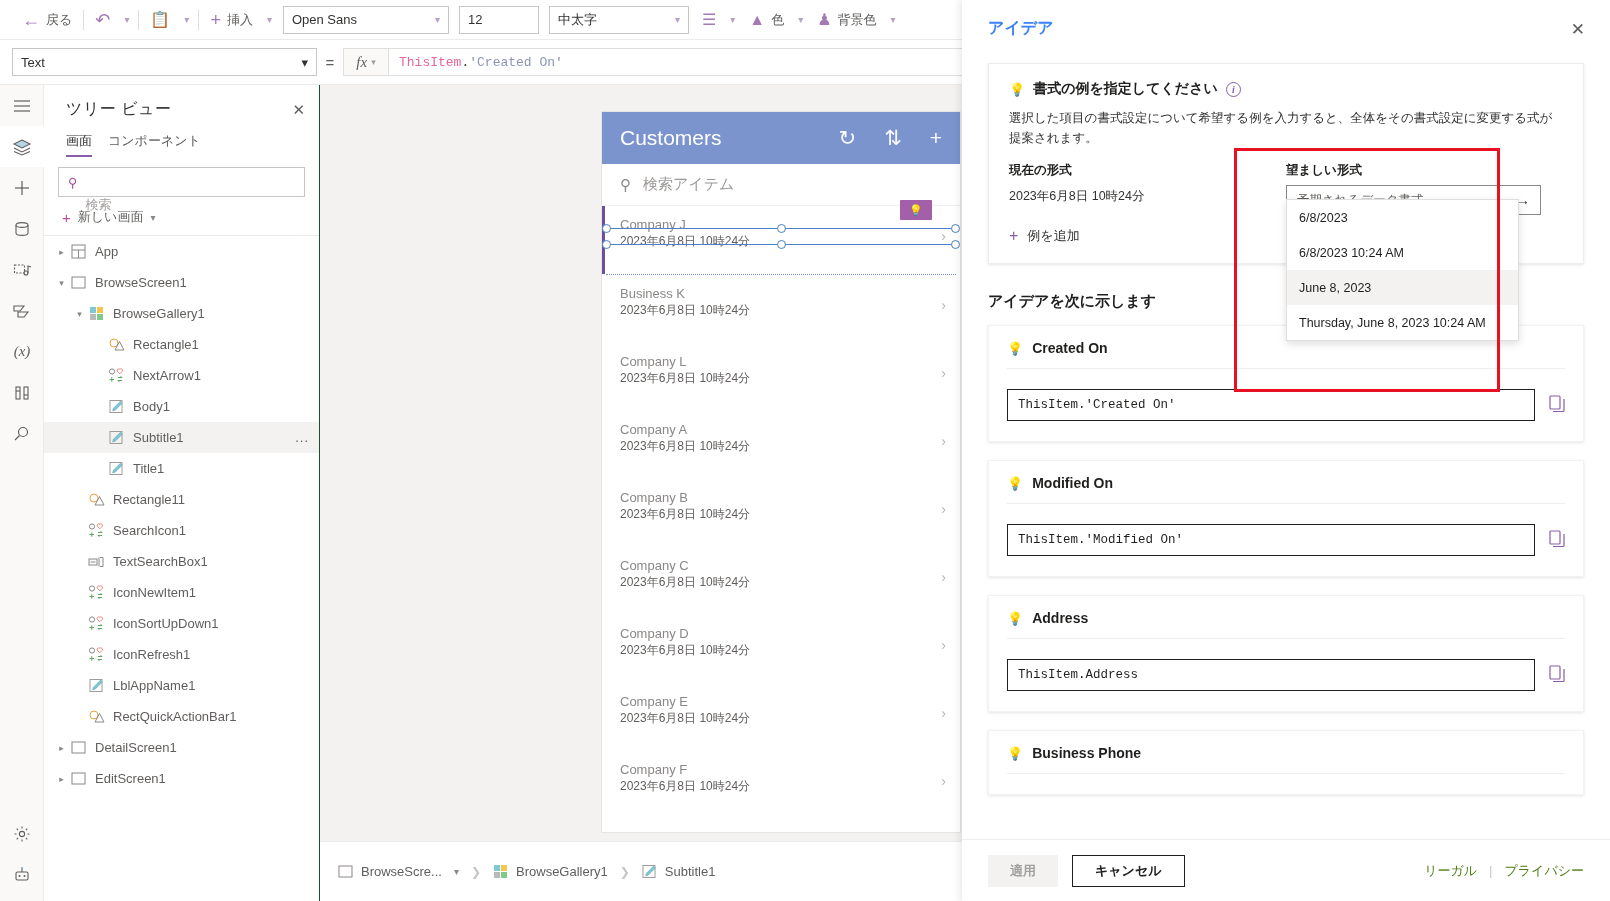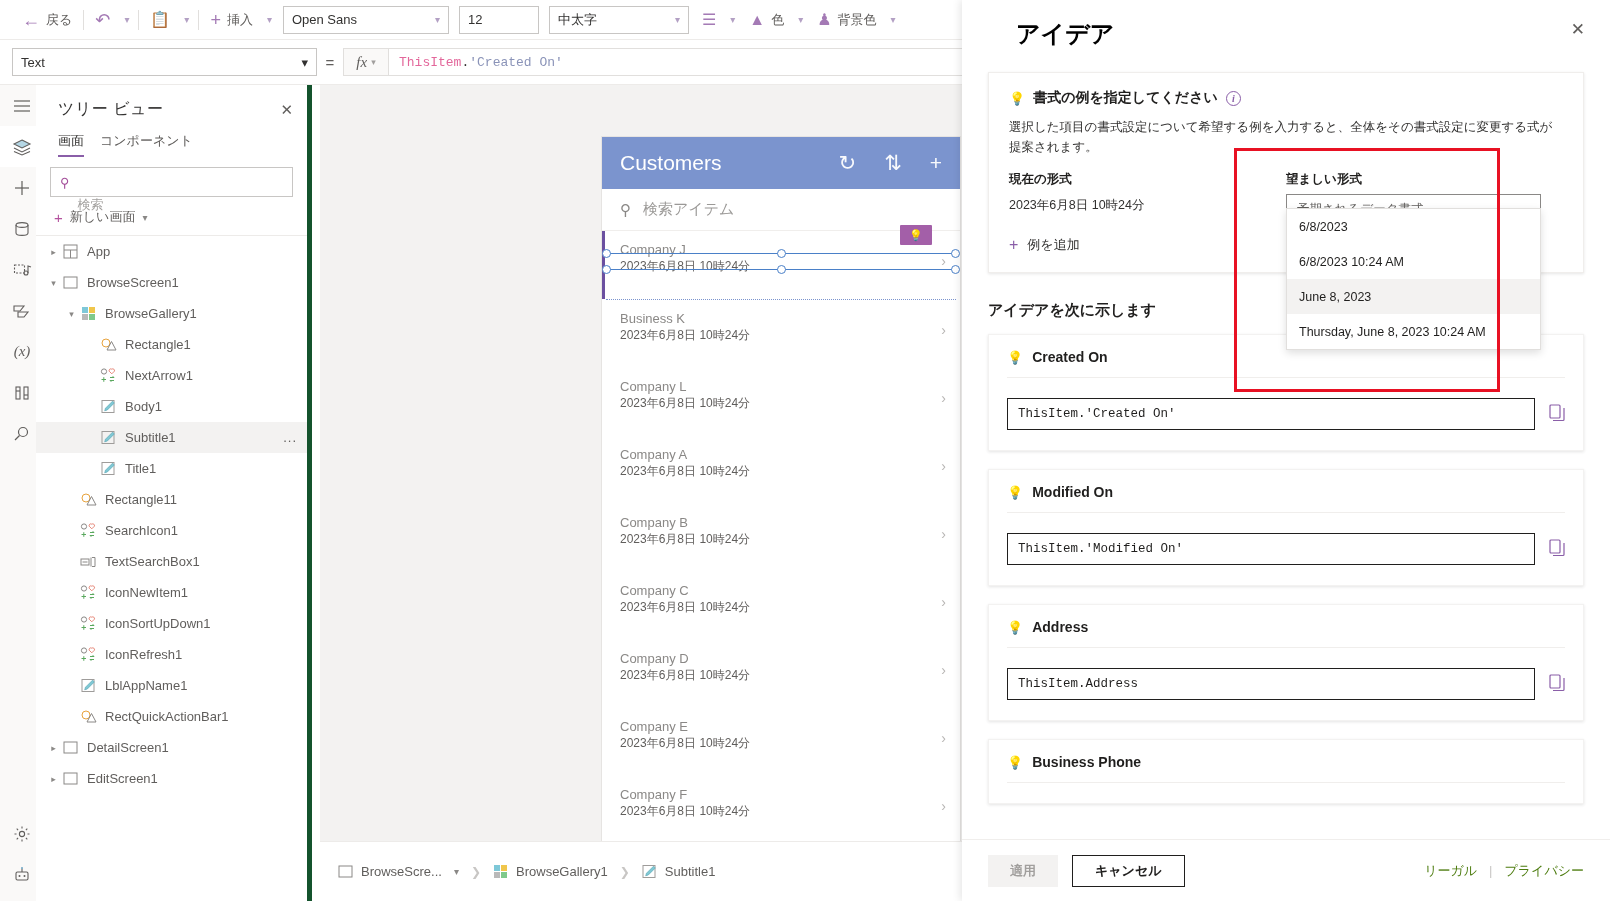--- a/index.html
+++ b/index.html
@@ -72,22 +72,22 @@
   .rail-i {
     width:44px; height:41px; display:flex; align-items:center; justify-content:center;
     color:#8a8886; cursor:default;
   }
   .rail-i.active { background:#fff; }
   .rail-i svg { display:block; }
   .rail-bottom { position:absolute; bottom:6px; left:0; width:44px; }
 
   
   .tree {
-    position:absolute; left:36px; top:85px; width:276px; height:816px;
-    background:#fff; border-right:5px solid #14532d;
+    position:absolute; left:44px; top:85px; width:276px; height:816px;
+    background:#fff; border-right:1px solid #14532d;
     font-size:13px; overflow:hidden;
   }
   .tree-hd { display:flex; align-items:center; justify-content:space-between;
     padding:14px 14px 8px 22px; }
   .tree-title { font-size:16px; color:#323130; letter-spacing:.5px; }
   .tree-x { color:#605e5c; font-size:15px; cursor:default; }
   .tabs { display:flex; gap:16px; padding:0 22px; }
   .tab { padding:4px 0 7px; color:#605e5c; font-size:13px; cursor:default; position:relative; }
   .tab.on { color:#323130; }
   .tab.on::after { content:""; position:absolute; left:0; right:0; bottom:0; height:2px; background:#8a5ea8; }
@@ -112,21 +112,21 @@
   .trow .dots { margin-left:auto; color:#605e5c; letter-spacing:1px; font-size:13px; }
   .ind0 { padding-left:10px; } .ind1 { padding-left:28px; }
   .ind2 { padding-left:48px; }
 
   
   .canvas {
     position:absolute; left:320px; top:85px; right:0; height:756px;
     background:#f3f2f1;
   }
   .phone {
-    position:absolute; left:282px; top:52px; width:358px; height:720px;
+    position:absolute; left:282px; top:27px; width:358px; height:720px;
     background:#fff; box-shadow:0 0 0 1px #e6e4e2;
   }
   .ph-hd {
     height:52px; background:#7b94ce; color:#fff; display:flex;
     align-items:center; padding:0 18px;
   }
   .ph-title { font-size:21px; flex:1; }
   .ph-ic { font-size:21px; margin-left:28px; opacity:.95; }
   .ph-search { height:42px; display:flex; align-items:center; gap:12px; padding:0 18px;
     color:#8a8886; border-bottom:1px solid #f0eeec; }
@@ -161,21 +161,21 @@
   .bc-sep { color:#c8c6c4; margin:0 12px; font-size:12px; }
 
   
   .ideas {
     position:absolute; right:0; top:0; width:648px; height:901px;
     background:#fff; box-shadow:-2px 0 8px rgba(0,0,0,.10); z-index:20;
     display:flex; flex-direction:column;
   }
   .ideas-hd { display:flex; align-items:flex-start; justify-content:space-between;
     padding:18px 22px 0 26px; }
-  .ideas-title { font-size:24px; font-weight:bold; color:#000000;margin-left:28px; }
+  .ideas-title { font-size:16px; font-weight:bold; color:#3b82f6; }
   .ideas-x { color:#605e5c; font-size:17px; cursor:default; line-height:1; padding:3px; }
   .ideas-body { flex:1; overflow:hidden; padding:0 26px; position:relative; }
 
   .card {
     background:#fff; border:1px solid #f0eeec; box-shadow:0 1px 3px rgba(0,0,0,.10);
     padding:16px 20px 18px;
   }
   .card.fmt { margin-top:22px; }
   .fmt-h { display:flex; align-items:center; gap:8px; font-weight:bold; font-size:14px; color:#201f1e; }
   .bulb { color:#a4509b; font-size:13px; }
@@ -193,21 +193,21 @@
   .addex .pl { color:#8a5ea8; font-size:16px; }
 
   .desired-wrap { position:relative; width:255px; }
   .desired-input {
     height:30px; border:1px solid #8a8886; background:#fff; display:flex;
     align-items:center; justify-content:space-between; padding:0 10px; margin-top:6px;
   }
   .desired-input .ph { color:#605e5c; font-size:12.5px; }
   .desired-input .arr { color:#323130; font-size:14px; }
   .dropdown {
-    position:absolute; left:0; top:37px; width:255px; background:#fff;
+    position:absolute; left:0; top:37px; width:233px; background:#fff;
     border:1px solid #e1dfdd; box-shadow:0 3px 8px rgba(0,0,0,.13); z-index:5;
   }
   .ddi { height:35px; display:flex; align-items:center; padding:0 12px; font-size:12.5px; color:#201f1e; cursor:default; }
   .ddi.hl { background:#f3f2f1; }
   .redbox {
     position:absolute; left:1234px; top:148px; width:266px; height:244px;
     border:3px solid #e81123; pointer-events:none; z-index:30;
   }
 
   .ideas-sub { font-size:15px; font-weight:bold; color:#201f1e; margin:28px 0 14px; }

